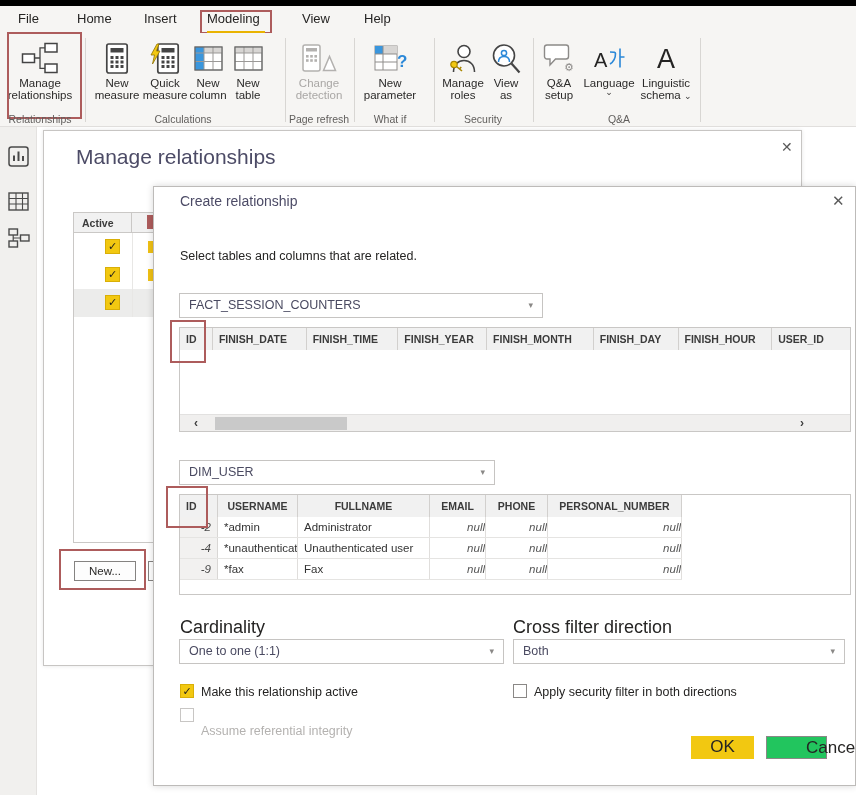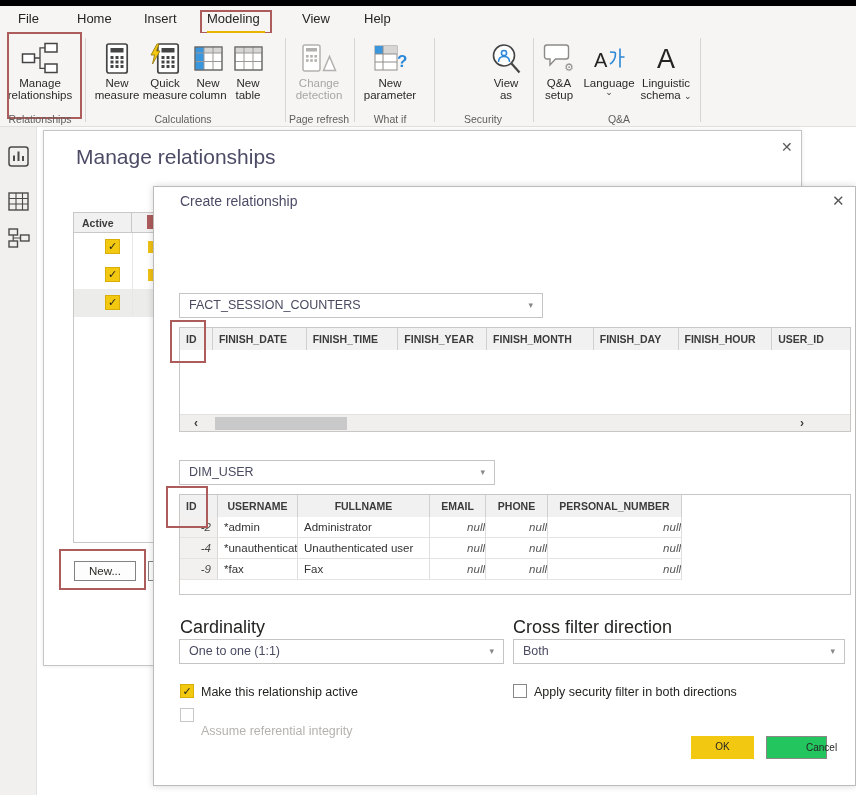--- a/index.html
+++ b/index.html
@@ -65,21 +65,21 @@
   .t1-body { height:64px; background:#fff; }
   .t1-scroll { position:relative; height:17px; background:#f0efee; border-top:1px solid #e2e1e0; }
   .t1-scroll .sa { position:absolute; top:0; font-size:12px; font-weight:bold; color:#3f3f3f; line-height:17px; }
   .t1-scroll .thumb { position:absolute; left:35px; top:2px; width:132px; height:13px; background:#c9c9c9; }
   .t2-content { position:absolute; left:0; top:0; width:502px; }
   .trow { display:flex; height:21px; border-bottom:1px solid #e5e4e2; }
   .tc { border-right:1px solid #e0dedc; font-size:11.5px; color:#333; line-height:20px; padding-left:6px; overflow:hidden; white-space:nowrap; }
   .tc.idc { background:#f2f1f0; font-style:italic; color:#4a4a4a; text-align:right; padding-left:0; padding-right:6px; border-right:1px solid #d9d7d5; }
   .tc.nullc { font-style:italic; color:#555; text-align:right; padding-left:0; }
   .sec-label { position:absolute; font-size:18px; color:#252423; }
-  .btn { position:absolute; top:549px; height:23px; font-size:10px; text-align:center; line-height:22px; color:#252423; cursor:default; }
+  .btn { position:absolute; top:549px; height:23px; font-size:17px; text-align:center; line-height:22px; color:#252423; cursor:default; }
   .btn.ok { left:537px; width:63px; background:#f2c811; }
   .btn.cancel { left:612px; width:61px; background:#22c55e; border:1px solid #8a8886;padding-left:39px; }
 </style>
 </head>
 <body>
 
 <div class="screen">
 
   <div class="titlebar"></div>
 
@@ -210,20 +210,31 @@
           <rect x="9" y="1" width="14" height="8" fill="#d8d6d4"></rect>
           <path d="M9 1 v24 M1 9 h22 M1 17 h22" stroke="#8f8d8b" fill="none"></path>
           <text x="23" y="22" font-size="17" font-weight="bold" fill="#2b88d8">?</text>
         </svg>
       </div>
       <div class="rlb">New parameter</div>
     </div>
 
     <div class="vsep" style="left:434px"></div>
 
+    <div class="rbtn" style="left:440px;width:46px">
+      <div class="ric">
+        <svg width="31" height="31" viewBox="0 0 31 31">
+          <circle cx="16" cy="8.5" r="6" fill="#fff" stroke="#444" stroke-width="1.6"></circle>
+          <path d="M5.5 29 c0 -7.5 4.7 -11.5 10.5 -11.5 s10.5 4 10.5 11.5" fill="none" stroke="#444" stroke-width="1.6"></path>
+          <circle cx="6" cy="21.5" r="3.2" fill="#f2c811" stroke="#a98600" stroke-width="1.2"></circle>
+          <path d="M8.5 23.5 L14 28 M11.5 26 l1.7 -2" stroke="#a98600" stroke-width="1.6" fill="none"></path>
+        </svg>
+      </div>
+      <div class="rlb">Manage roles</div>
+    </div>
 
     <div class="rbtn" style="left:488px;width:36px">
       <div class="ric">
         <svg width="30" height="31" viewBox="0 0 30 31">
           <circle cx="13" cy="12.5" r="10.5" fill="#fff" stroke="#444" stroke-width="1.6"></circle>
           <path d="M20.5 20.5 L28.5 29.5" stroke="#444" stroke-width="2.2"></path>
           <circle cx="13" cy="10" r="2.6" fill="none" stroke="#2b88d8" stroke-width="1.5"></circle>
           <path d="M7.5 19 c0 -3.8 2.4 -5.6 5.5 -5.6 s5.5 1.8 5.5 5.6" fill="none" stroke="#2b88d8" stroke-width="1.5"></path>
         </svg>
       </div>
@@ -322,20 +333,21 @@
     </div>
 
     <div class="sliver-btn"></div>
     <div class="new-btn">New...</div>
     <div class="annotation" style="left:15px;top:418px;width:87px;height:41px"></div>
   </div>
 
   <div class="dialog create-dlg">
     <div class="dlg-title" style="left:26px;top:6px;font-size:14px">Create relationship</div>
     <div class="dlg-close" style="left:678px;top:5px;font-size:15px">✕</div>
+    <div class="subtitle">Select tables and columns that are related.</div>
 
     <div class="dd" style="left:25px;top:106px;width:364px;height:25px">
       <span>FACT_SESSION_COUNTERS</span>
       <span class="arrow">▾</span>
     </div>
 
     <div class="ptable" style="left:25px;top:140px;width:672px;height:105px">
       <div class="phead">
         <div class="hc" style="width:33px">ID</div>
         <div class="hc" style="width:94px">FINISH_DATE</div>

